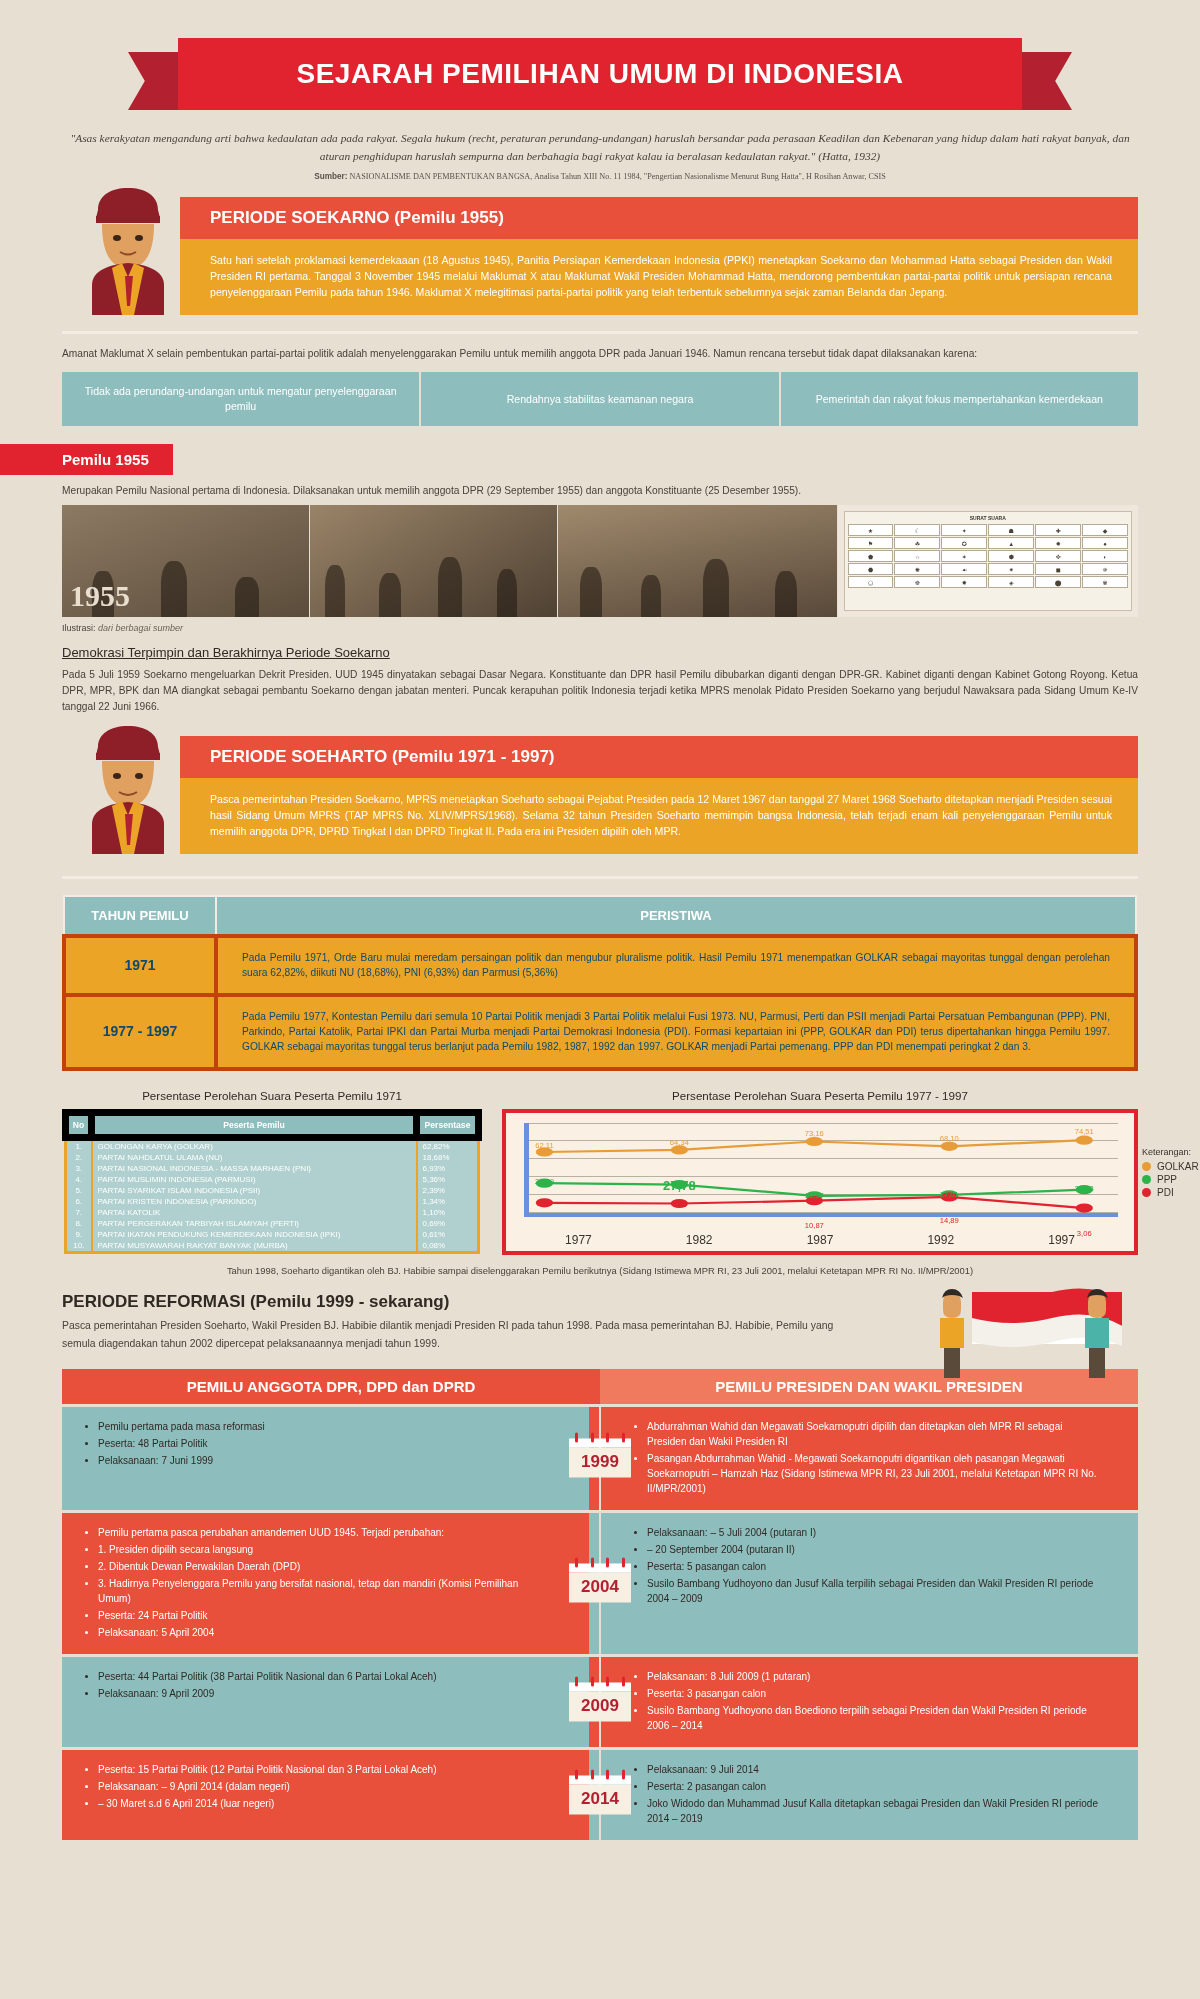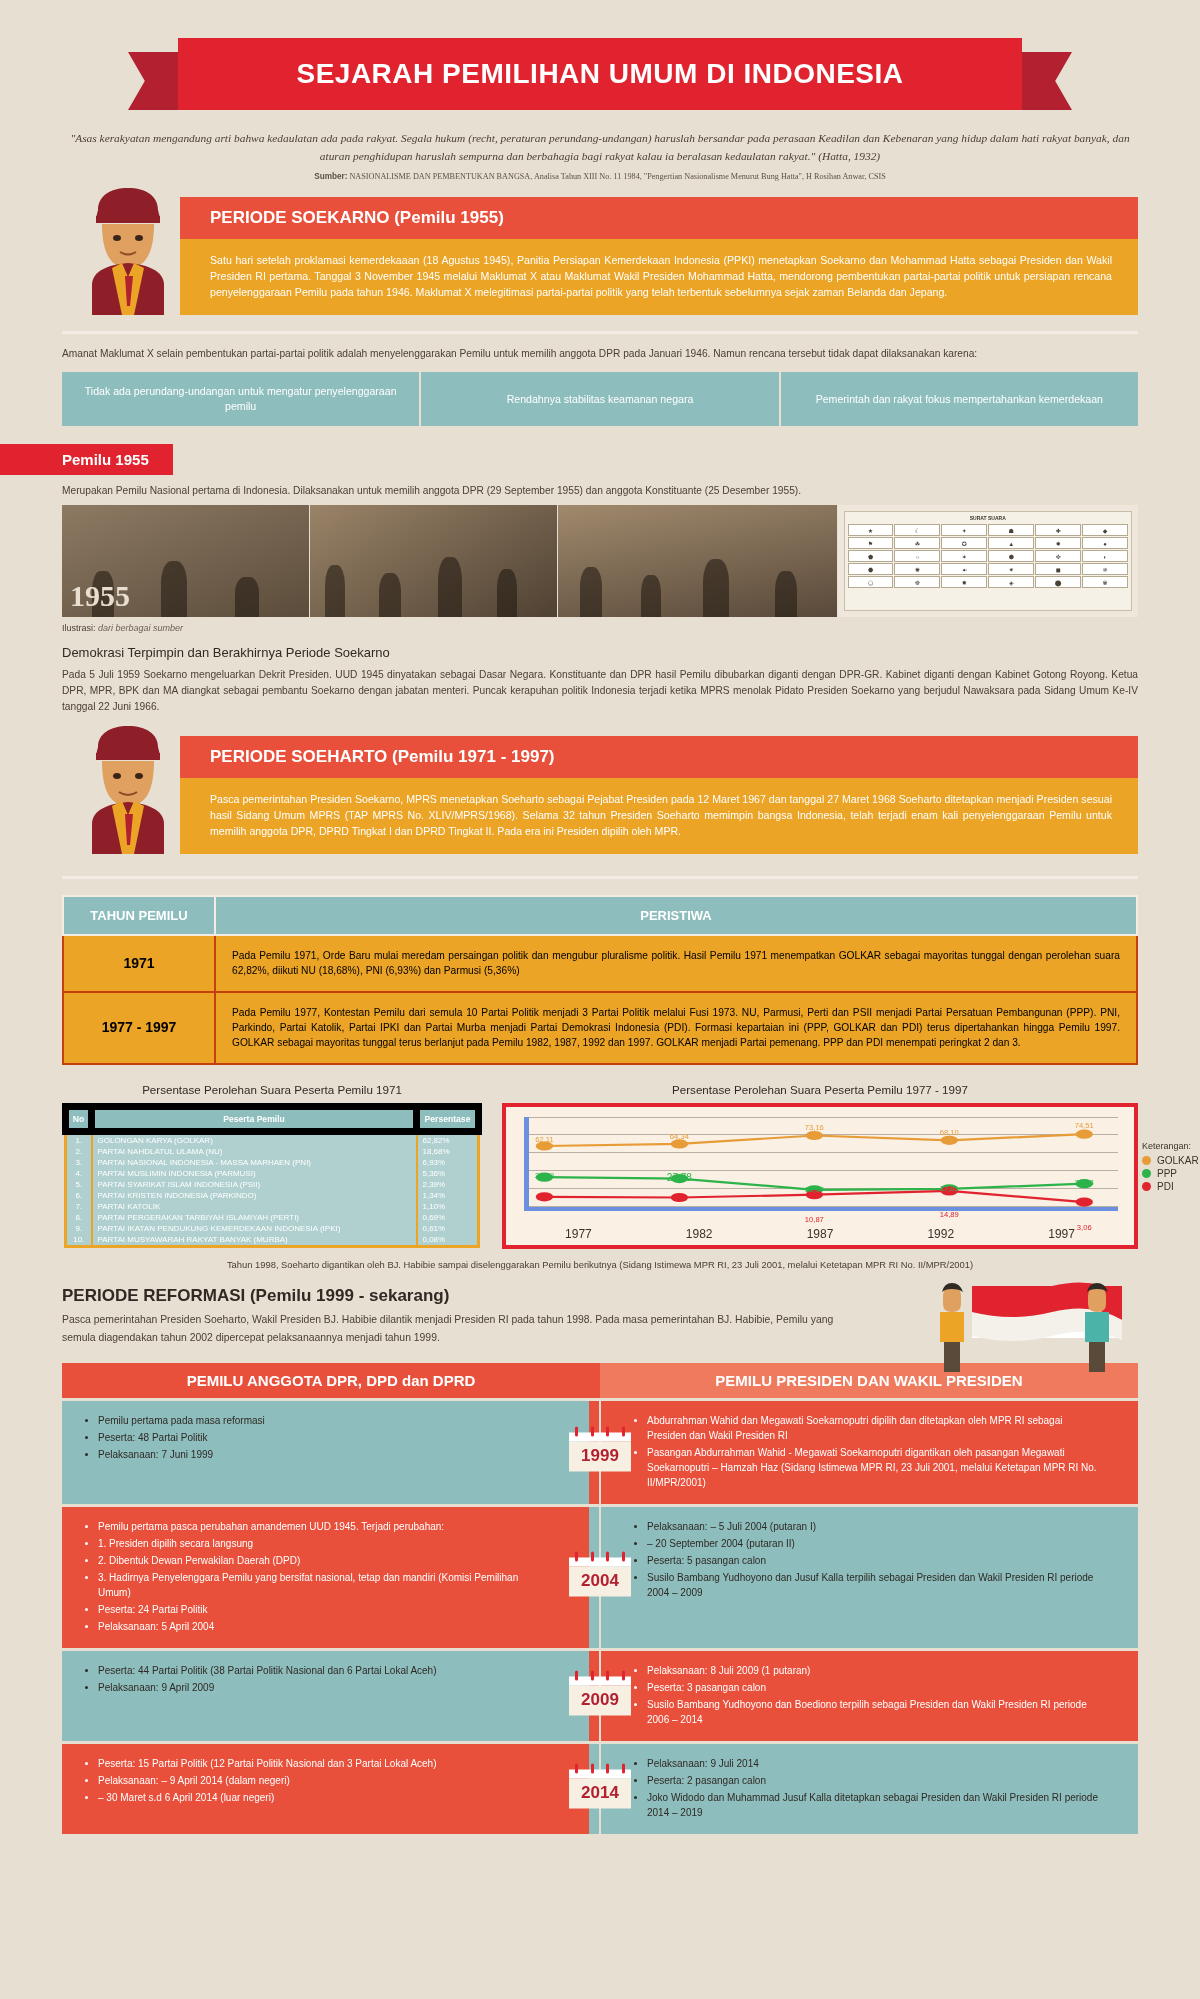--- a/index.html
+++ b/index.html
@@ -92,32 +92,32 @@
   .ballot-title { text-align:center; font-size:5px; color:#3a342c; padding-top:3px; font-weight:bold; }
   .ballot-grid { display:grid; grid-template-columns:repeat(6,1fr); gap:1px; padding:3px; }
   .ballot-grid span {
     display:block; height:12px; background:#fff; border:1px solid #b6a992;
     font-size:6px; text-align:center; line-height:12px; color:#4a4137;
   }
   .ilus { margin:6px 62px 0 62px; font-size:9px; color:#4a4137; }
   .ilus i { color:#6b6054; }
 
   
-  .sec-title { margin:12px 62px 0 62px; font-size:13px; color:#2f2a23; }
+  .sec-title { margin:12px 62px 0 62px; font-size:13px; color:#2f2a23;text-decoration:underline; }
   .sec-text { margin:7px 62px 0 62px; font-size:10.2px; color:#4a4137; line-height:1.55; text-align:justify; }
 
   
   .etable { margin:16px 62px 0 62px; border-collapse:collapse; width:calc(100% - 124px); }
   .etable th {
     background:#8ebdbd; color:#fff; font-size:13px; font-weight:bold; padding:11px 0;
     border:2px solid #f4ece2;
   }
   .etable td {
-    background:#eba426; color:#000000; font-size:10.2px; padding:12px 16px; vertical-align:middle;
-    border:2px solid #c2410c; line-height:1.5; text-align:justify;
+    background:#eba426; color:#0c4a6e; font-size:10.2px; padding:12px 24px; vertical-align:middle;
+    border:4px solid #c2410c; line-height:1.5; text-align:justify;
   }
   .etable td.yr { width:152px; text-align:center; font-size:14px; font-weight:bold; }
 
   
   .charts { display:flex; margin:18px 62px 0 62px; gap:20px; }
   .chart-col { flex:1; }
   .chart-head { text-align:center; font-size:11.6px; color:#2f2a23; margin-bottom:7px; }
   .ptable { width:100%; border-collapse:collapse; border:3px solid #eba426; }
   .ptable th {
     background:#8ebdbd; color:#fff; font-size:8.6px; padding:4px 2px; border:7px solid #000000;
@@ -442,21 +442,21 @@
                 <circle cx="228.5" cy="73.9" r="4.6" fill="#e0232e"></circle>
                 <circle cx="300.0" cy="85.1" r="4.6" fill="#e0232e"></circle>
               </svg>
             <div id="lc-labels">
                 <span style="position:absolute;left:4.375%;top:calc(30.846276595744683% - 15px);transform:translateX(-50%);font-size:7.6px;color:#e79c38;white-space:nowrap;">62,11</span>
                 <span style="position:absolute;left:26.718750000000004%;top:calc(28.592553191489355% - 15px);transform:translateX(-50%);font-size:7.6px;color:#e79c38;white-space:nowrap;">64,34</span>
                 <span style="position:absolute;left:49.0625%;top:calc(19.678723404255326% - 15px);transform:translateX(-50%);font-size:7.6px;color:#e79c38;white-space:nowrap;">73,16</span>
                 <span style="position:absolute;left:71.40625%;top:calc(24.792553191489368% - 15px);transform:translateX(-50%);font-size:7.6px;color:#e79c38;white-space:nowrap;">68,10</span>
                 <span style="position:absolute;left:93.75%;top:calc(18.314361702127652% - 15px);transform:translateX(-50%);font-size:7.6px;color:#e79c38;white-space:nowrap;">74,51</span>
                 <span style="position:absolute;left:4.375%;top:calc(64.0154255319149% - 15px);transform:translateX(-50%);font-size:7.6px;color:#2cb34a;white-space:nowrap;">29,29</span>
-                <span style="position:absolute;left:26.718750000000004%;top:calc(65.54148936170212% - 15px);transform:translateX(-50%);font-size:10px;color:#2cb34a;white-space:nowrap;">27,78</span>
+                <span style="position:absolute;left:26.718750000000004%;top:calc(65.54148936170212% - 15px);transform:translateX(-50%);font-size:13px;color:#2cb34a;white-space:nowrap;font-weight:bold;">27,78</span>
                 <span style="position:absolute;left:49.0625%;top:calc(77.47712765957448% - 15px);transform:translateX(-50%);font-size:7.6px;color:#2cb34a;white-space:nowrap;">15,97</span>
                 <span style="position:absolute;left:71.40625%;top:calc(76.42606382978722% - 15px);transform:translateX(-50%);font-size:7.6px;color:#2cb34a;white-space:nowrap;">17,01</span>
                 <span style="position:absolute;left:93.75%;top:calc(70.94840425531915% - 15px);transform:translateX(-50%);font-size:7.6px;color:#2cb34a;white-space:nowrap;">22,43</span>
                 <span style="position:absolute;left:4.375%;top:calc(84.92553191489361% - 15px);transform:translateX(-50%);font-size:7.6px;color:#e0232e;white-space:nowrap;">8,60</span>
                 <span style="position:absolute;left:26.718750000000004%;top:calc(85.6531914893617% - 15px);transform:translateX(-50%);font-size:7.6px;color:#e0232e;white-space:nowrap;">7,88</span>
                 <span style="position:absolute;left:49.0625%;top:calc(82.63138297872341% + 9px);transform:translateX(-50%);font-size:7.6px;color:#e0232e;white-space:nowrap;">10,87</span>
                 <span style="position:absolute;left:71.40625%;top:calc(78.5686170212766% + 9px);transform:translateX(-50%);font-size:7.6px;color:#e0232e;white-space:nowrap;">14,89</span>
                 <span style="position:absolute;left:93.75%;top:calc(90.52446808510639% + 9px);transform:translateX(-50%);font-size:7.6px;color:#e0232e;white-space:nowrap;">3,06</span>
               </div>
           </div>

